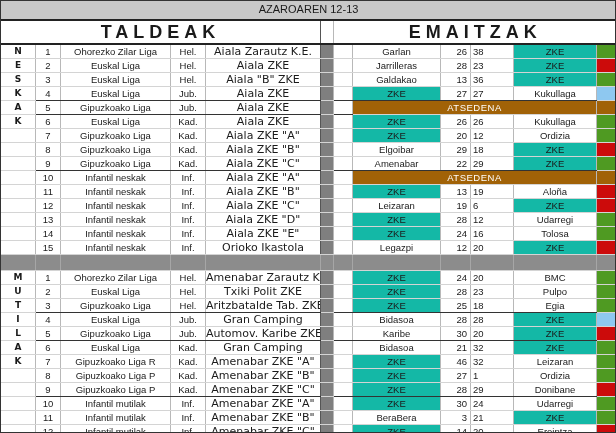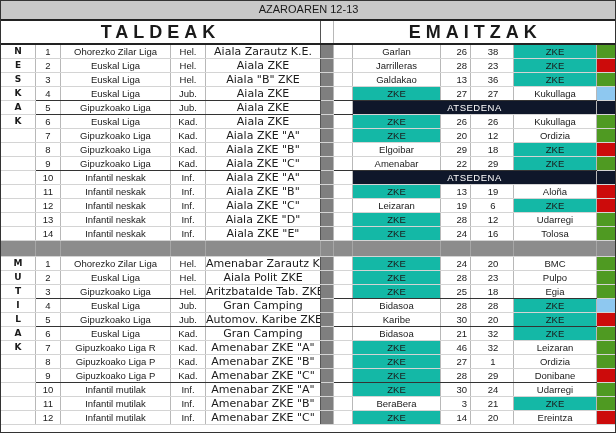--- a/index.html
+++ b/index.html
@@ -6,22 +6,22 @@
   body { width:616px; height:433px; overflow:hidden; font-family:"Liberation Sans", sans-serif; font-size:10px; color:#1a1a1a; }
   .sheet { position:relative; width:516px; height:433px; }
   table { border-collapse:collapse; table-layout:fixed; width:616px; }
   td { padding:0; height:13px; line-height:13px; text-align:center; white-space:nowrap; overflow:hidden; border-left:1px solid #b8b8b8; border-bottom:1px solid #d4d4d4; font-size:9.5px; }
   .title-row td { height:19px; background:#c8c8c8; border-bottom:2px solid #222; font-size:11px; border-left:none; }
   .head-row td { height:22px; background:#fff; font-weight:bold; letter-spacing:5px; font-size:18px; border-bottom:2px solid #222; }
   .letter { font-weight:bold; font-family:"DejaVu Sans", sans-serif; font-size:9px; }
   .bar { background:#7f7f7f; border-left:1px solid #555; }
   .zke { background:#14b8a6; }
   .num { text-align:right; padding-right:3px; }
-  .num2 { text-align:center; padding-left:2px; }
-  .rest { background:#0f172a; color:#ffffff; letter-spacing:0.5px;margin-left:41px; }
+  .num2 { text-align:left; padding-left:2px; }
+  .rest { background:#a16207; color:#ffffff; letter-spacing:0.5px;margin-left:41px; }
   .win { background:#4f9a22; }
   .loss { background:#cc0b0b; }
   .draw { background:#8ec8f0; }
   .sep-row td { background:#8c8c8c; height:15px; border-left:1px solid #a6a6a6; }
   .thick-bottom td.tb { border-bottom:1.5px solid #333; }
   .outer { position:absolute; left:0; top:0; width:614px; height:431px; border:1px solid #333; pointer-events:none; }
   .team-cell { font-family:"DejaVu Sans", sans-serif; font-size:11px; }
 </style>
 </head>
 <body>
@@ -234,20 +234,34 @@
           <td class="tb">Inf.</td>
           <td class="tb team-cell">Aiala ZKE "E"</td>
           <td class="bar"></td>
           <td class="tb"></td>
           <td class="tb zke">ZKE</td>
           <td class="tb num">24</td>
           <td class="tb num2">16</td>
           <td class="tb">Tolosa</td>
           <td class="win"></td>
         </tr>
+        <tr>
+          <td class="letter"></td>
+          <td class="tb">15</td>
+          <td class="tb">Infantil neskak</td>
+          <td class="tb">Inf.</td>
+          <td class="tb team-cell">Orioko Ikastola</td>
+          <td class="bar"></td>
+          <td class="tb"></td>
+          <td class="tb">Legazpi</td>
+          <td class="tb num">12</td>
+          <td class="tb num2">20</td>
+          <td class="tb zke">ZKE</td>
+          <td class="loss"></td>
+        </tr>
         <tr class="sep-row">
           <td></td>
           <td></td>
           <td></td>
           <td></td>
           <td></td>
           <td></td>
           <td></td>
           <td></td>
           <td></td>
@@ -267,21 +281,21 @@
           <td class="tb num">24</td>
           <td class="tb num2">20</td>
           <td class="tb">BMC</td>
           <td class="win"></td>
         </tr>
         <tr>
           <td class="letter">U</td>
           <td class="tb">2</td>
           <td class="tb">Euskal Liga</td>
           <td class="tb">Hel.</td>
-          <td class="tb team-cell">Aiala Polit ZKE</td>
+          <td class="tb team-cell">Txiki Polit ZKE</td>
           <td class="bar"></td>
           <td class="tb"></td>
           <td class="tb zke">ZKE</td>
           <td class="tb num">28</td>
           <td class="tb num2">23</td>
           <td class="tb">Pulpo</td>
           <td class="win"></td>
         </tr>
         <tr class="thick-bottom">
           <td class="letter">T</td>

